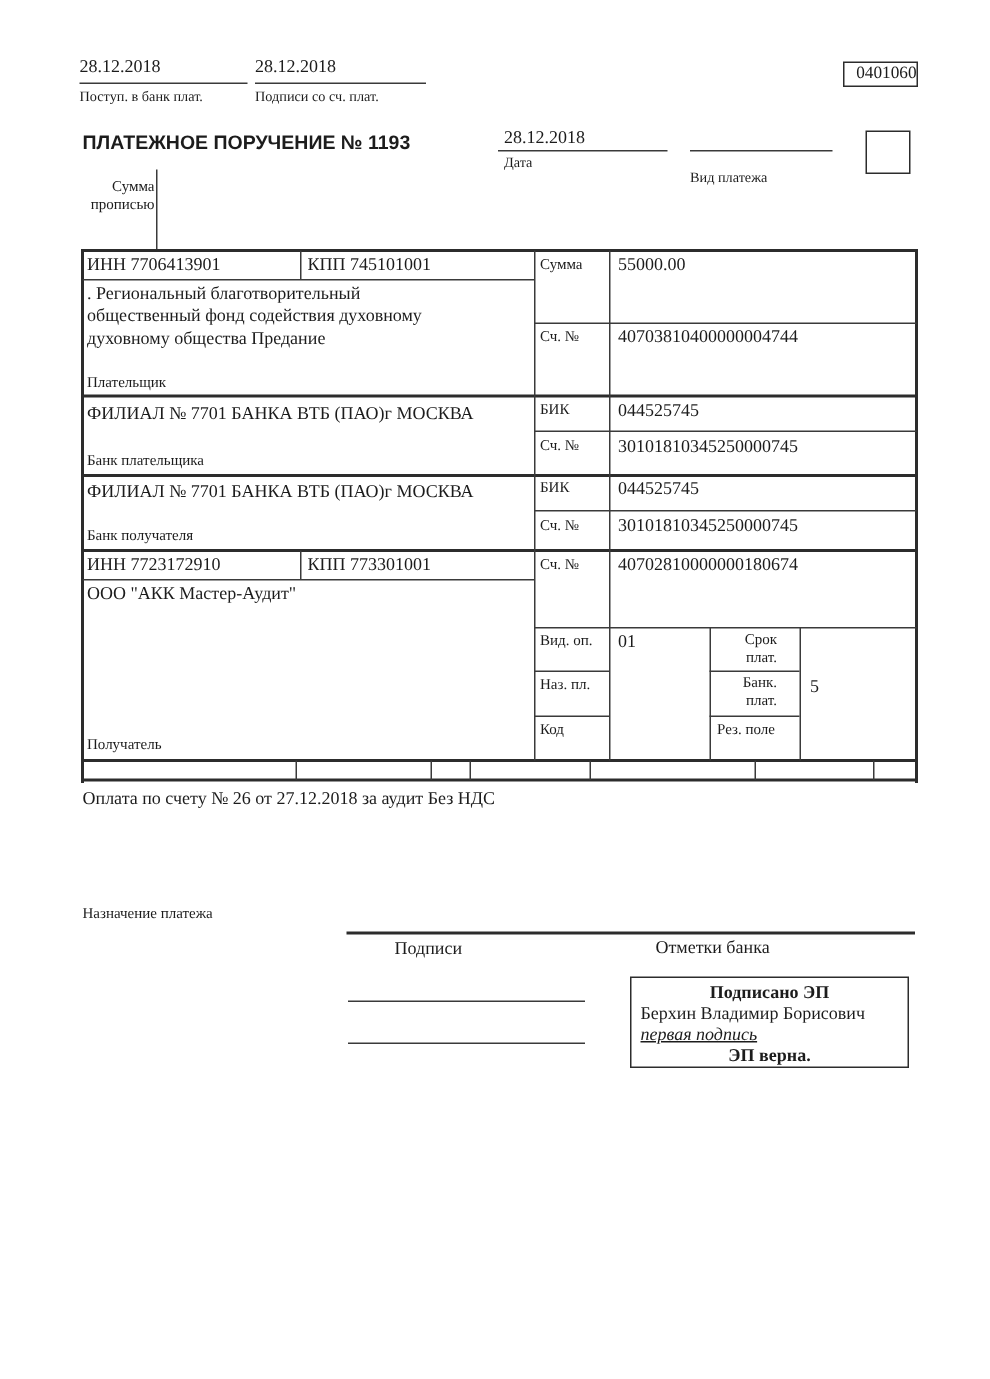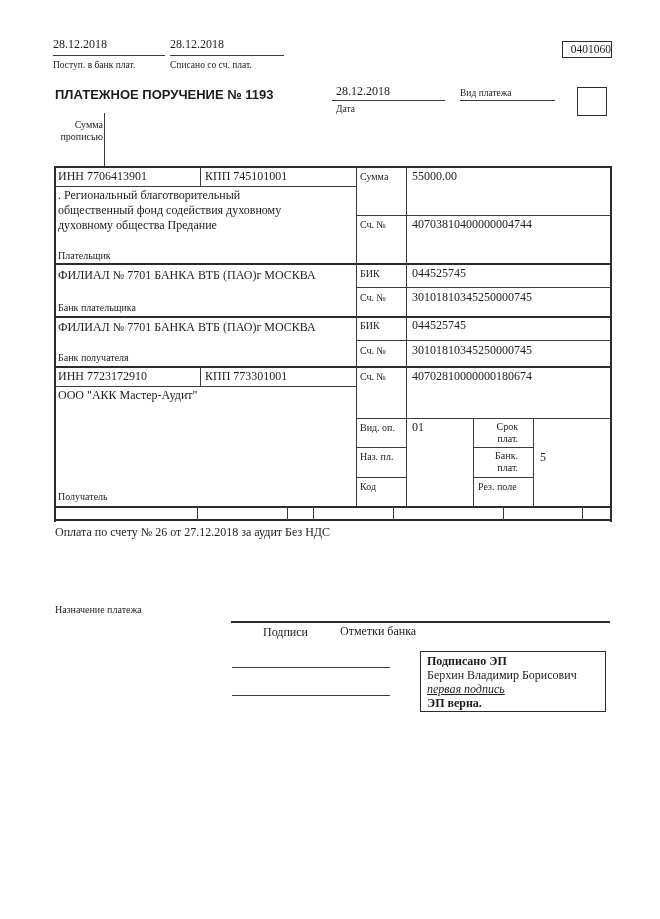--- a/index.html
+++ b/index.html
@@ -16,46 +16,46 @@
   .vl2{position:absolute;width:2px;background:#2c2c2c;}
   .box{position:absolute;border:1.5px solid #2c2c2c;background:transparent;}
   .title{position:absolute;font-family:"Liberation Sans", sans-serif;font-weight:bold;font-size:13px;white-space:nowrap;}
   .blue-box{position:absolute;left:53px;top:622px;width:178px;height:130px;box-sizing:border-box;
             border:2px solid #2424cf;color:#2424cf;font-size:11px;line-height:13.5px;padding:3px 5px;}
   .blue-box div{white-space:nowrap;}
   .gap{margin-bottom:13px;}
   .stamp{position:absolute;left:420px;top:651px;width:186px;height:61px;box-sizing:border-box;
          border:1.5px solid #2c2c2c;font-size:12px;line-height:14px;padding:2px 6px;}
   .payer-name{position:absolute;left:58px;top:188px;width:296px;font-size:12px;line-height:15px;}
-  .center{}
+  .center{text-align:center;}
   .it{font-style:italic;text-decoration:underline;}
 </style>
 </head>
 <body>
 
 <div class="page">
 
   <div class="t" style="left:53px;top:38px">28.12.2018</div>
   <div class="hl" style="left:53px;top:55px;width:112px"></div>
   <div class="sm" style="left:53px;top:60px">Поступ. в банк плат.</div>
 
   <div class="t" style="left:170px;top:38px">28.12.2018</div>
   <div class="hl" style="left:170px;top:55px;width:114px"></div>
-  <div class="sm" style="left:170px;top:60px">Списано со сч. плат.</div>
+  <div class="sm" style="left:170px;top:60px">Подписи со сч. плат.</div>
 
   <div class="box" style="left:562px;top:41px;width:48px;height:15px;text-align:right;font-size:11.5px;line-height:15px">0401060</div>
 
   <div class="title" style="left:55px;top:87px">ПЛАТЕЖНОЕ ПОРУЧЕНИЕ № 1193</div>
 
   <div class="t" style="left:336px;top:85px">28.12.2018</div>
   <div class="hl" style="left:332px;top:100px;width:113px"></div>
   <div class="sm" style="left:336px;top:104px">Дата</div>
 
   <div class="hl" style="left:460px;top:100px;width:95px"></div>
-  <div class="sm" style="left:460px;top:88px">Вид платежа</div>
+  <div class="sm" style="left:460px;top:114px">Вид платежа</div>
 
   <div class="box" style="left:577px;top:87px;width:28px;height:27px"></div>
 
   <div class="lbl wrap" style="left:57px;top:119px;width:46px">Сумма прописью</div>
   <div class="vl" style="left:104px;top:113px;height:54px"></div>
 
   <div class="vl2" style="left:54px;top:166px;height:356px"></div>
   <div class="vl2" style="left:610px;top:166px;height:356px"></div>
   <div class="hl2" style="left:54px;top:166px;width:558px"></div>
   <div class="hl2" style="left:54px;top:263px;width:558px"></div>

